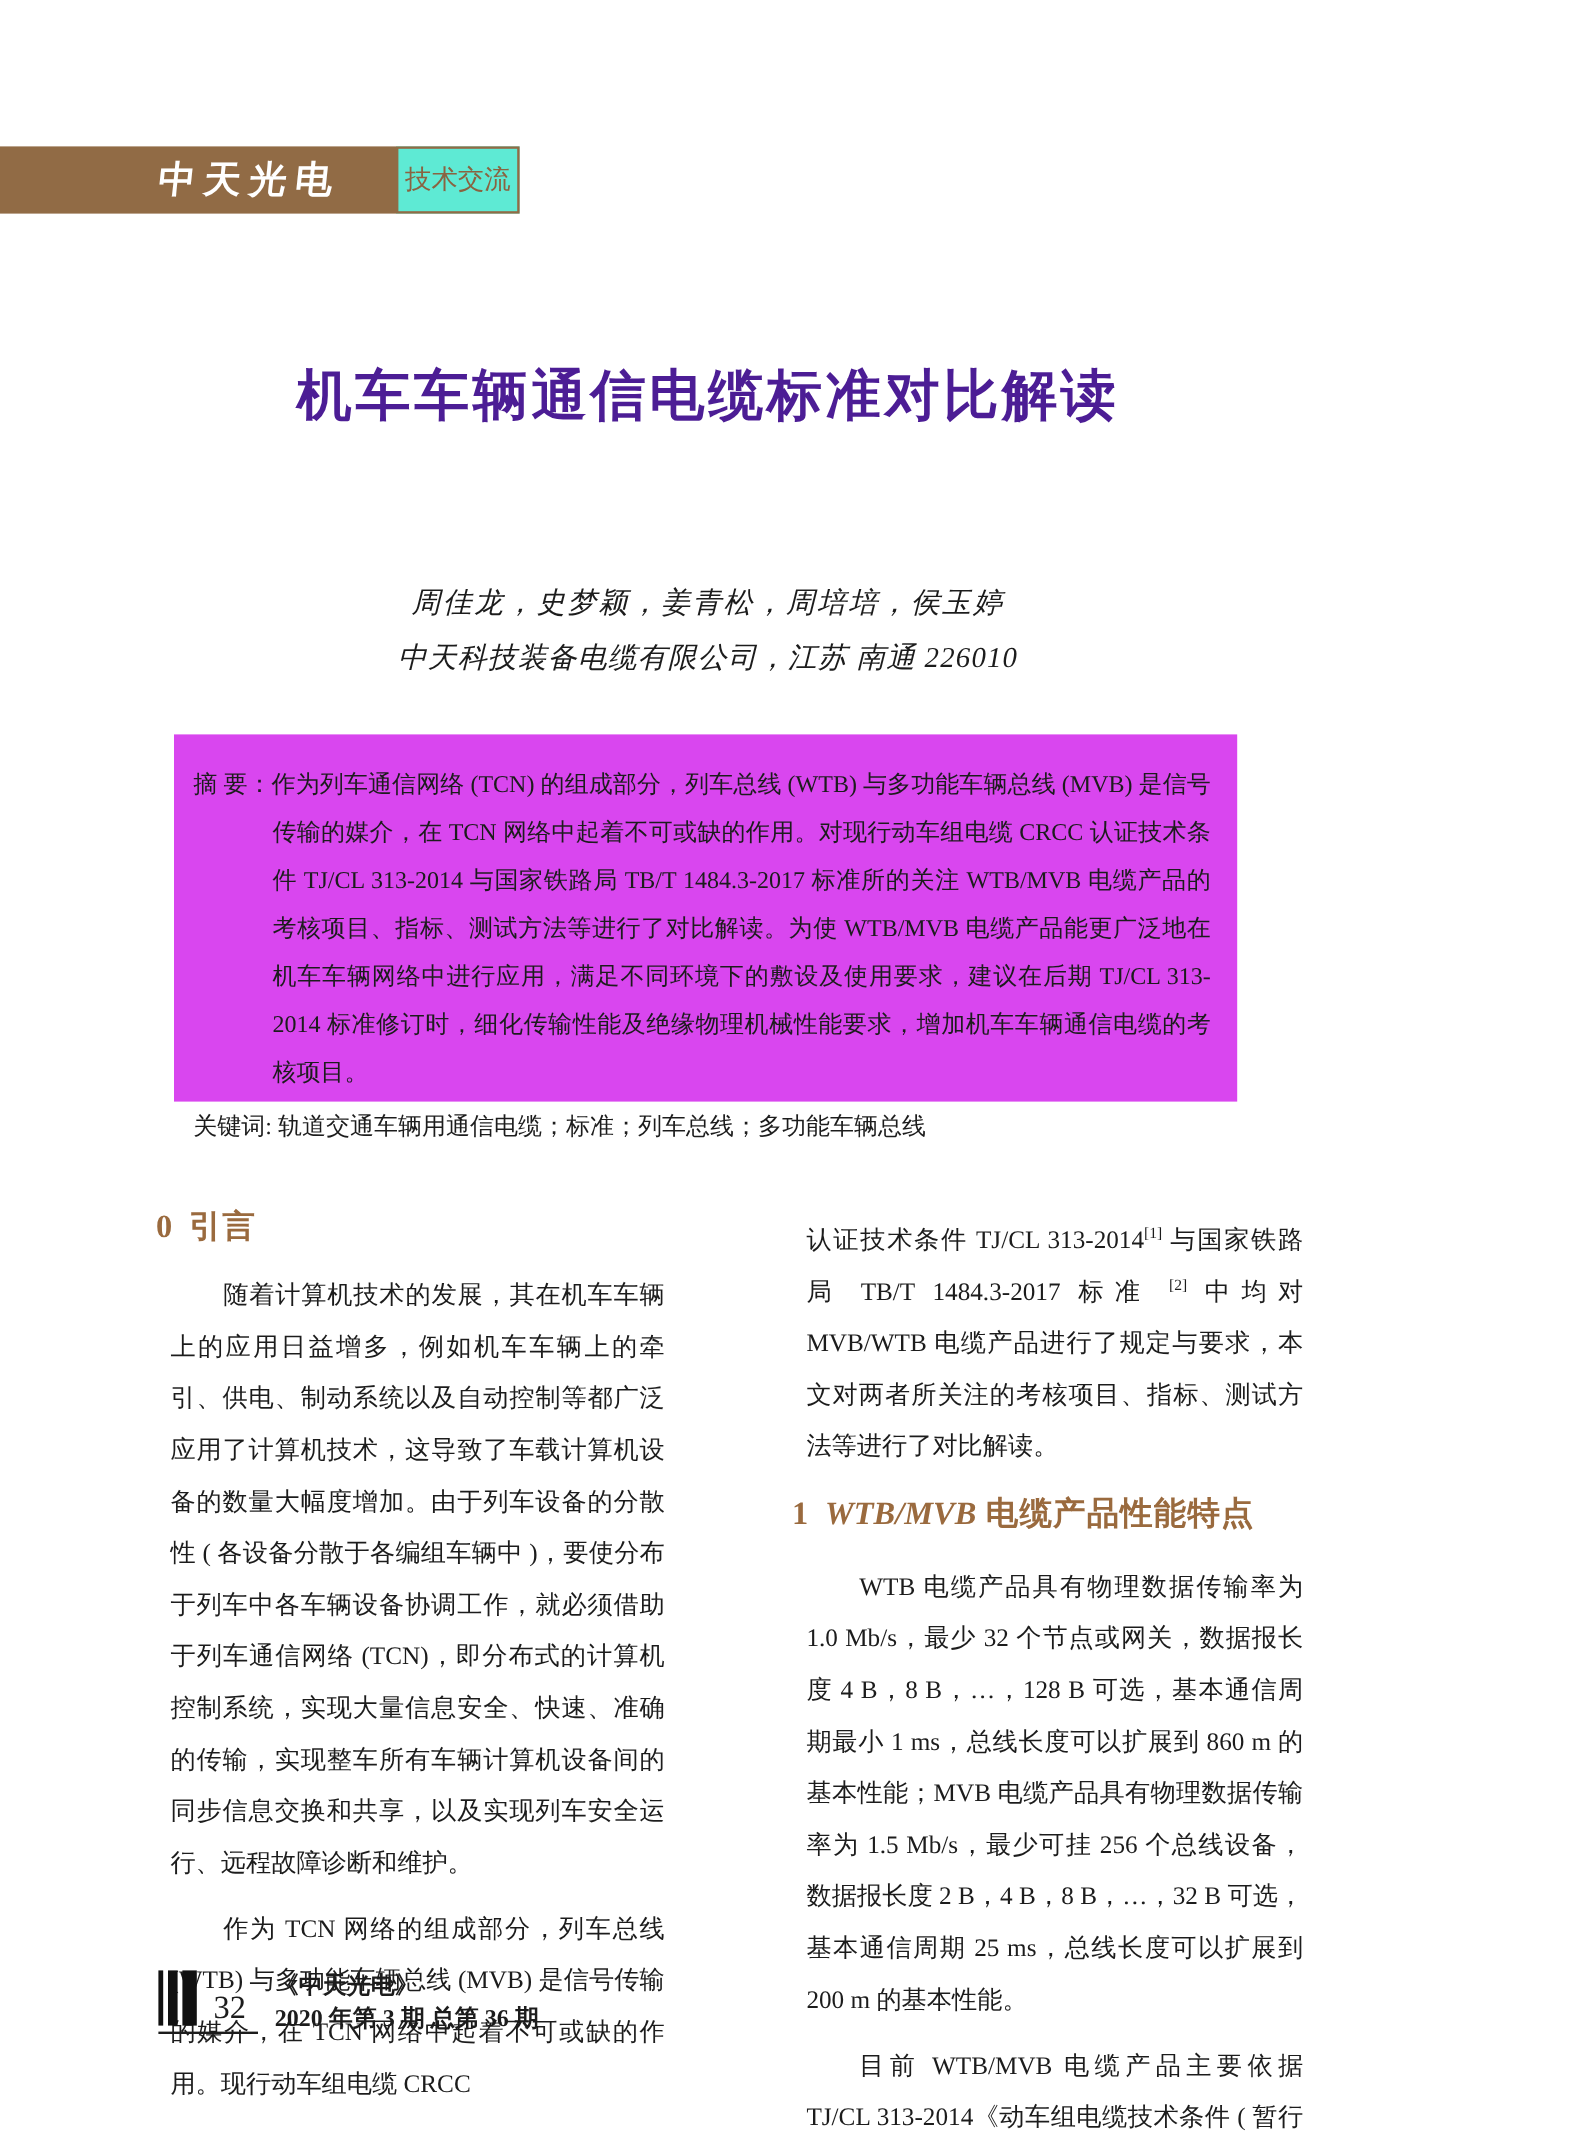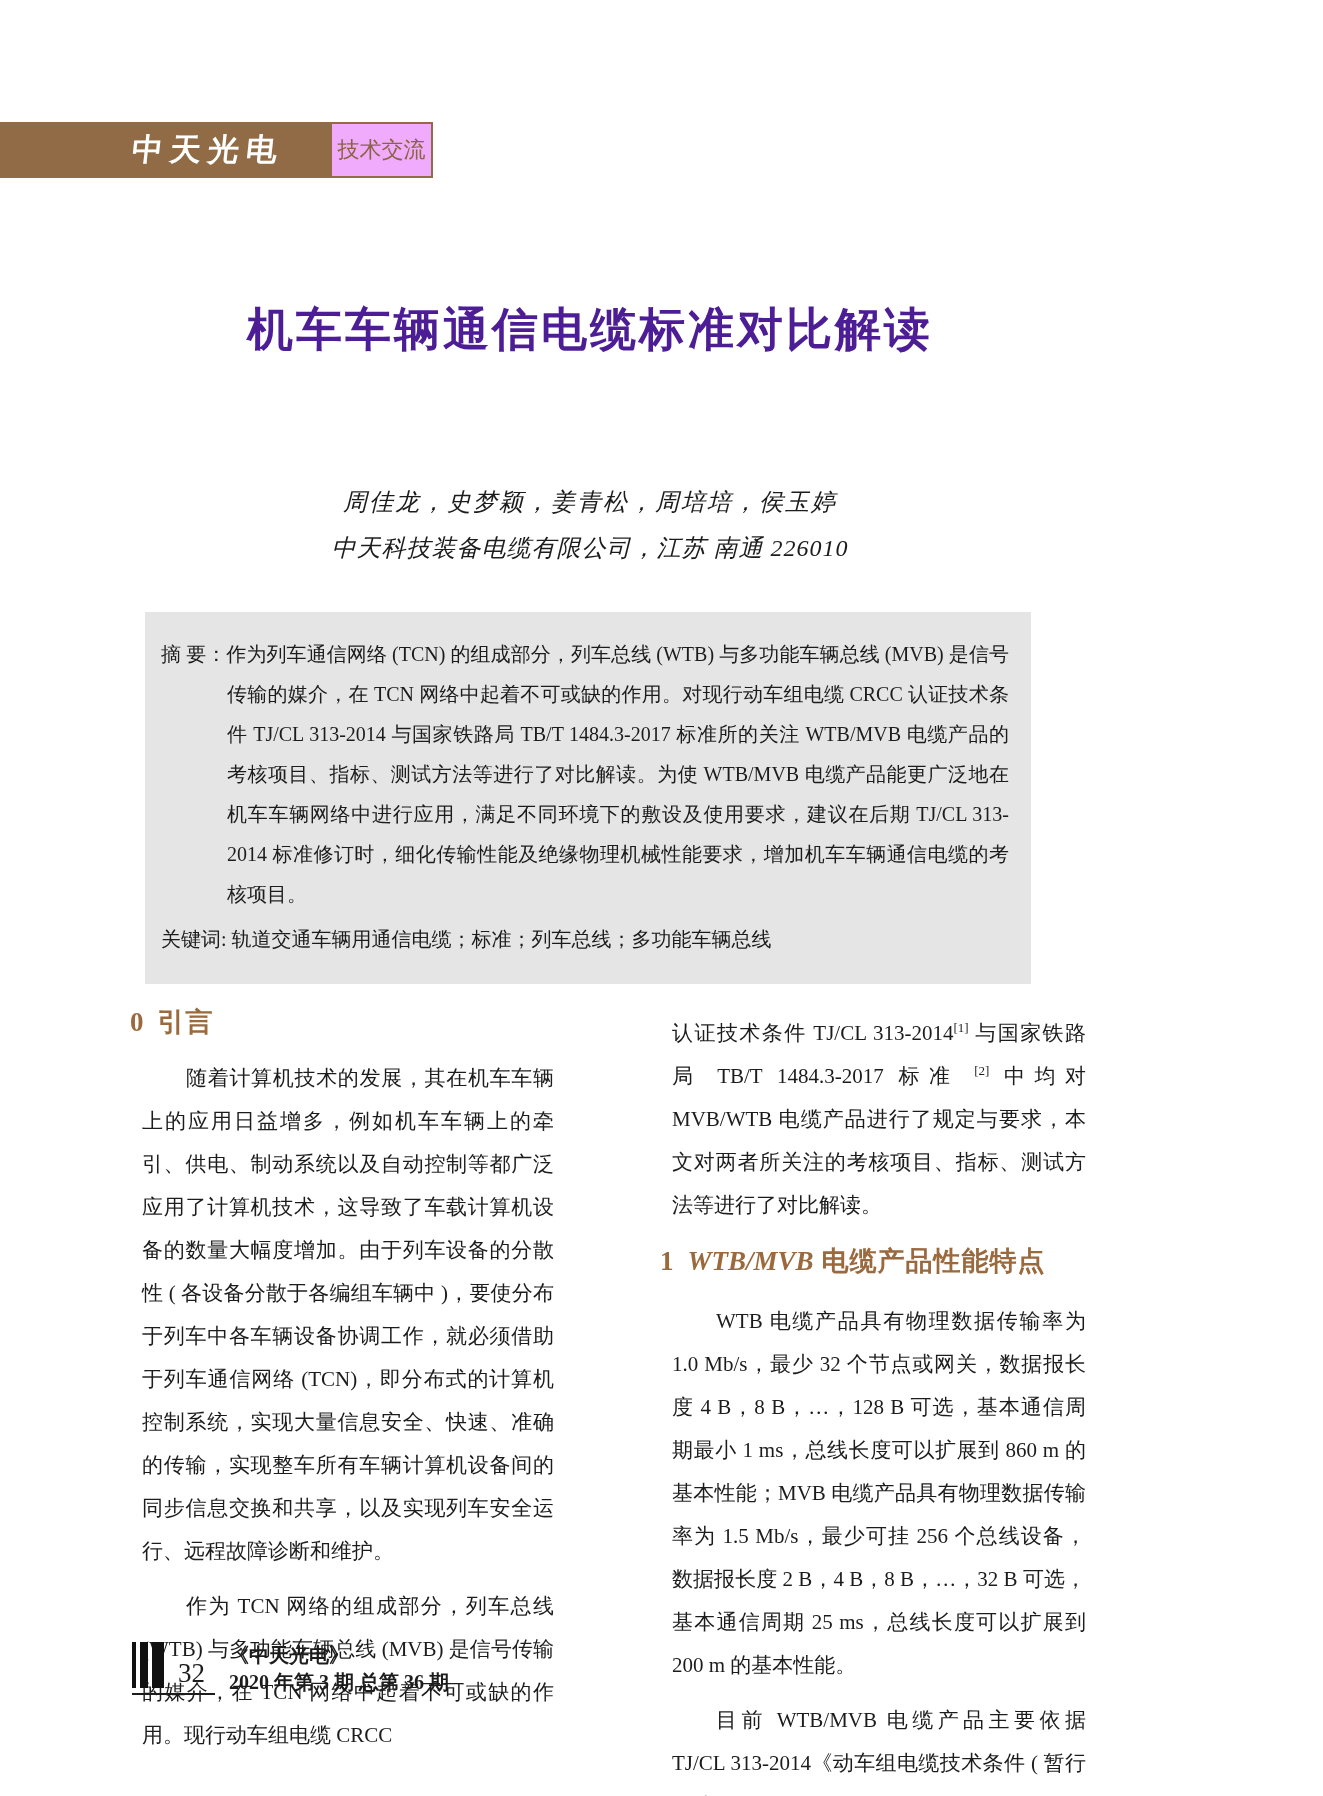--- a/index.html
+++ b/index.html
@@ -20,39 +20,39 @@
     display: flex; align-items: center; justify-content: flex-end;
     box-sizing: border-box; padding-right: 46px;
   }
   .brand {
     color: #ffffff; font-size: 31px; font-weight: bold;
     letter-spacing: 7px; transform: skewX(-6deg);
   }
   .column-tag {
     position: absolute; left: 330px; top: 122px;
     width: 103px; height: 56px;
-    background: #f0abfc;
+    background: #5eead4;
     border: 2px solid #916b45; box-sizing: border-box;
     display: flex; align-items: center; justify-content: center;
     color: #8a6341; font-size: 22px;
     font-family: "Liberation Sans", "DejaVu Sans", sans-serif;
   }
 
   
   .title-wrap { position: absolute; left: 130px; top: 292px; width: 920px; text-align: center; }
   .title-line1 { font-size: 42px; color: #8a6341; letter-spacing: 1px; line-height: 52px; }
   .title-line2 { font-size: 46px; color: #4c1d95; font-weight: bold; letter-spacing: 3px; line-height: 60px; margin-top: 8px; }
   .authors { position: absolute; left: 130px; top: 486px; width: 920px; text-align: center; font-size: 24px; letter-spacing: 2px; font-style: italic; }
   .affiliation { position: absolute; left: 130px; top: 532px; width: 920px; text-align: center; font-size: 24px; letter-spacing: 1px; font-style: italic; }
 
   
   .abstract-box {
     position: absolute; left: 145px; top: 612px;
-    width: 886px; height: 372px; box-sizing: border-box;
-    background: #e5e5e5;
+    width: 886px; height: 306px; box-sizing: border-box;
+    background: #d946ef;
     padding: 22px 22px 0 16px;
   }
   .abs-para {
     margin: 0; font-size: 20px; line-height: 40px;
     text-align: justify;
     padding-left: 66px; text-indent: -66px;
   }
   .kw-para {
     margin: 8px 0 0 0; font-size: 20px; line-height: 34px;
     padding-left: 66px; text-indent: -66px;

